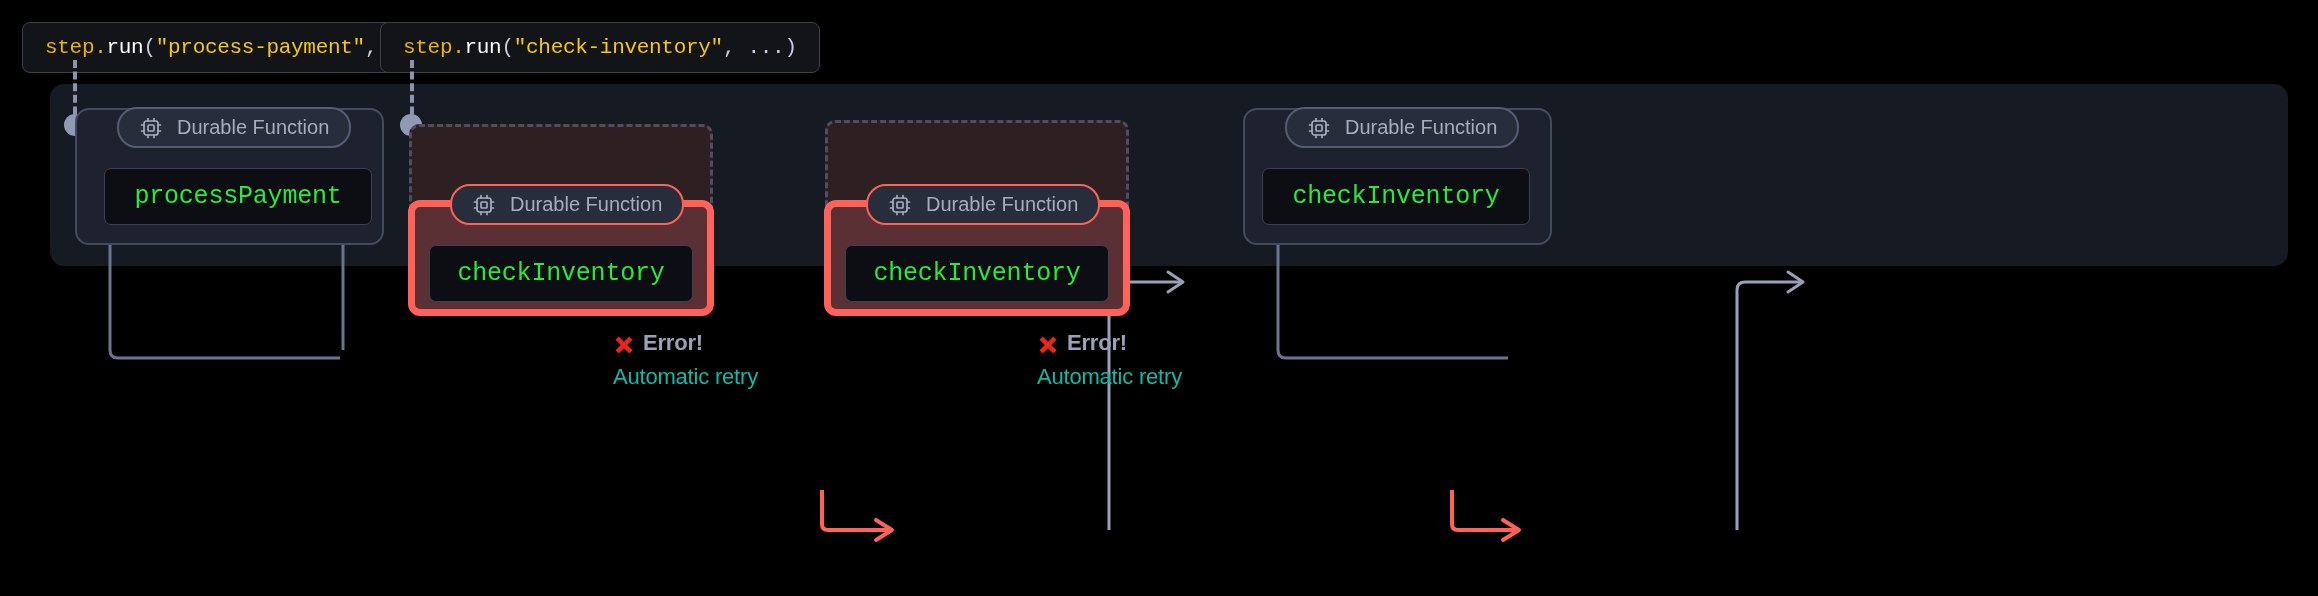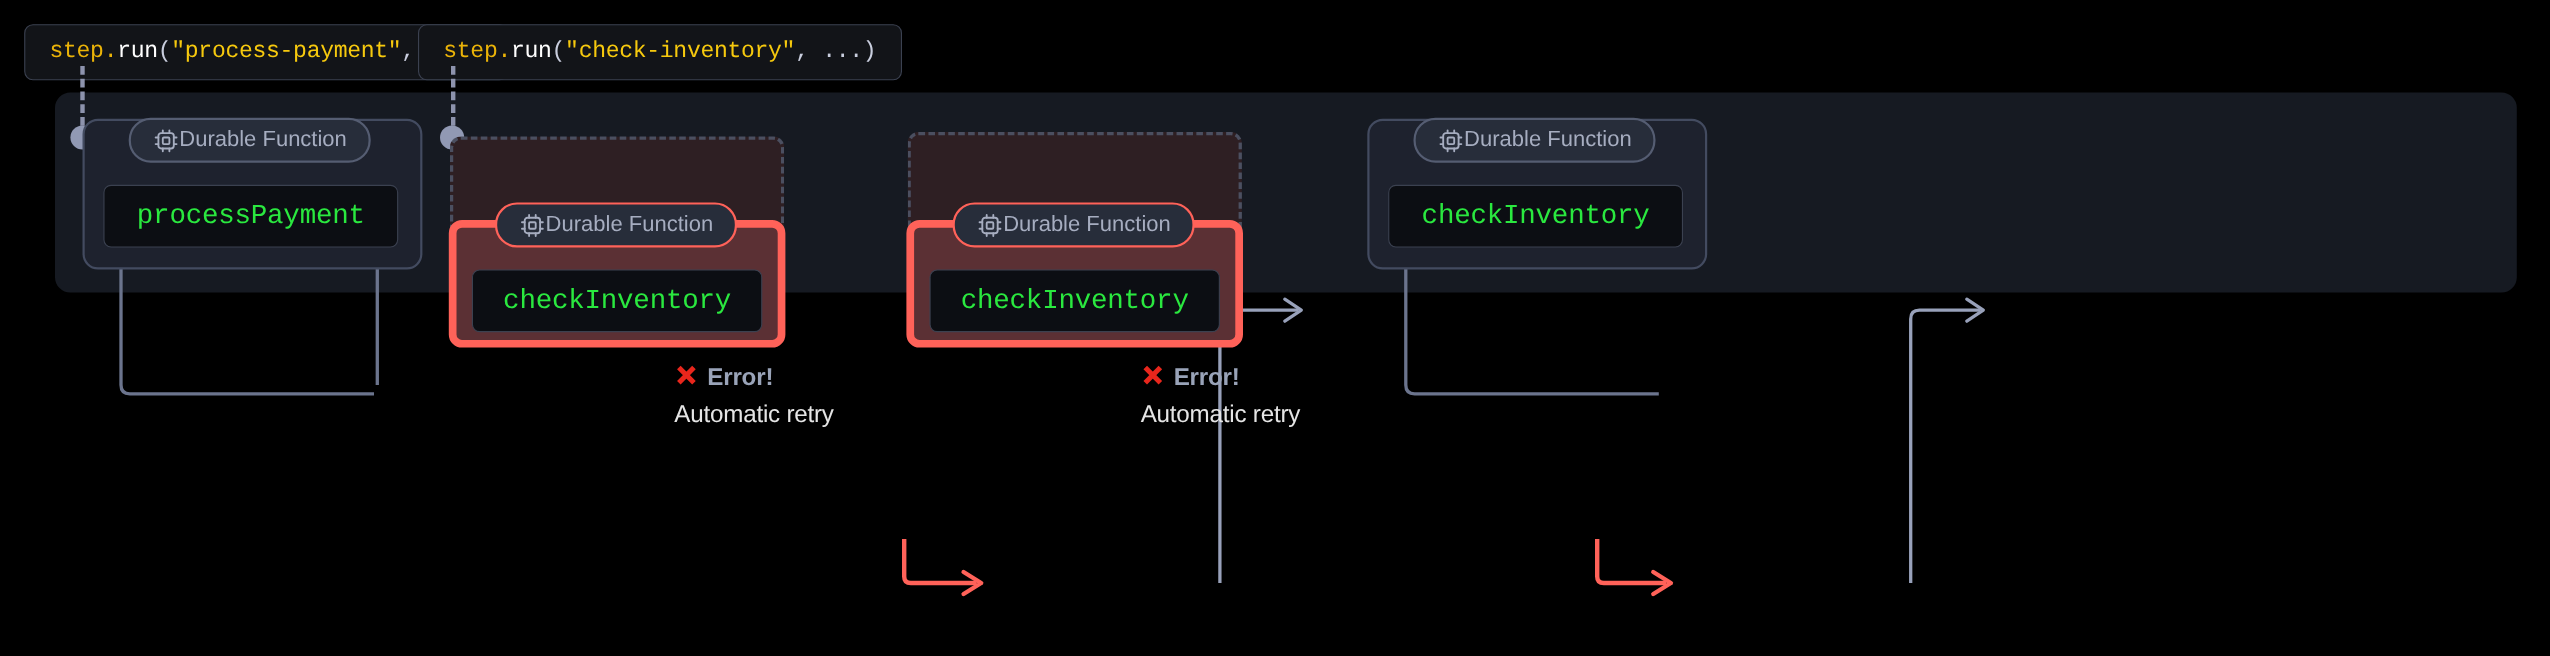--- a/index.html
+++ b/index.html
@@ -74,30 +74,31 @@
     border: 1.5px solid #3b4150;
     border-radius: 7px;
     display: flex;
     align-items: center;
     justify-content: center;
     font-family: "Liberation Mono", "DejaVu Sans Mono", monospace;
     font-size: 25px;
     color: #2ae83f;
     letter-spacing: -0.2px;
   }
-  .code-well.w1 { left: 94px;   top: 168px; width: 266px; height: 55px; }
+  .code-well.w1 { left: 104px;   top: 168px; width: 266px; height: 55px; }
   .code-well.w2 { left: 1262px; top: 168px; width: 266px; height: 55px; }
   .code-well.r1 { left: 429px;  top: 245px; width: 262px; height: 55px; }
   .code-well.r2 { left: 845px;  top: 245px; width: 262px; height: 55px; }
 
   
   .df-badge {
     position: absolute;
     display: flex;
     align-items: center;
+    gap: 14px;
     height: 41px;
     padding: 16px 20px;
     box-sizing: border-box;
     background: #272d3a;
     border: 2px solid #555d72;
     border-radius: 20px;
     color: #a6adc0;
     font-size: 20px;
     white-space: nowrap;
   }
@@ -132,31 +133,31 @@
   .attempt-red.r1 { left: 408px; top: 200px; width: 306px; height: 116px; }
   .attempt-red.r2 { left: 824px; top: 200px; width: 306px; height: 116px; }
 
   
   .err-note {
     position: absolute;
     white-space: nowrap;
   }
   .err-note .line1 {
     display: flex;
-    align-items: flex-start;
+    align-items: flex-end;
     gap: 8px;
     font-size: 22px;
     font-weight: 700;
     color: #99a3b8;
     letter-spacing: -0.2px;
   }
   .err-note .line2 {
     margin-top: 8px;
     font-size: 22px;
-    color: #e5e5e5;
+    color: #14b8a6;
     letter-spacing: -0.2px;
   }
   .x-icon { display: block; width: 22px; height: 22px; flex: none; }
 
   .n1 { left: 613px;  top: 330px; }
   .n2 { left: 1037px; top: 330px; }
 
   svg.overlay {
     position: absolute;
     left: 0; top: 0;

